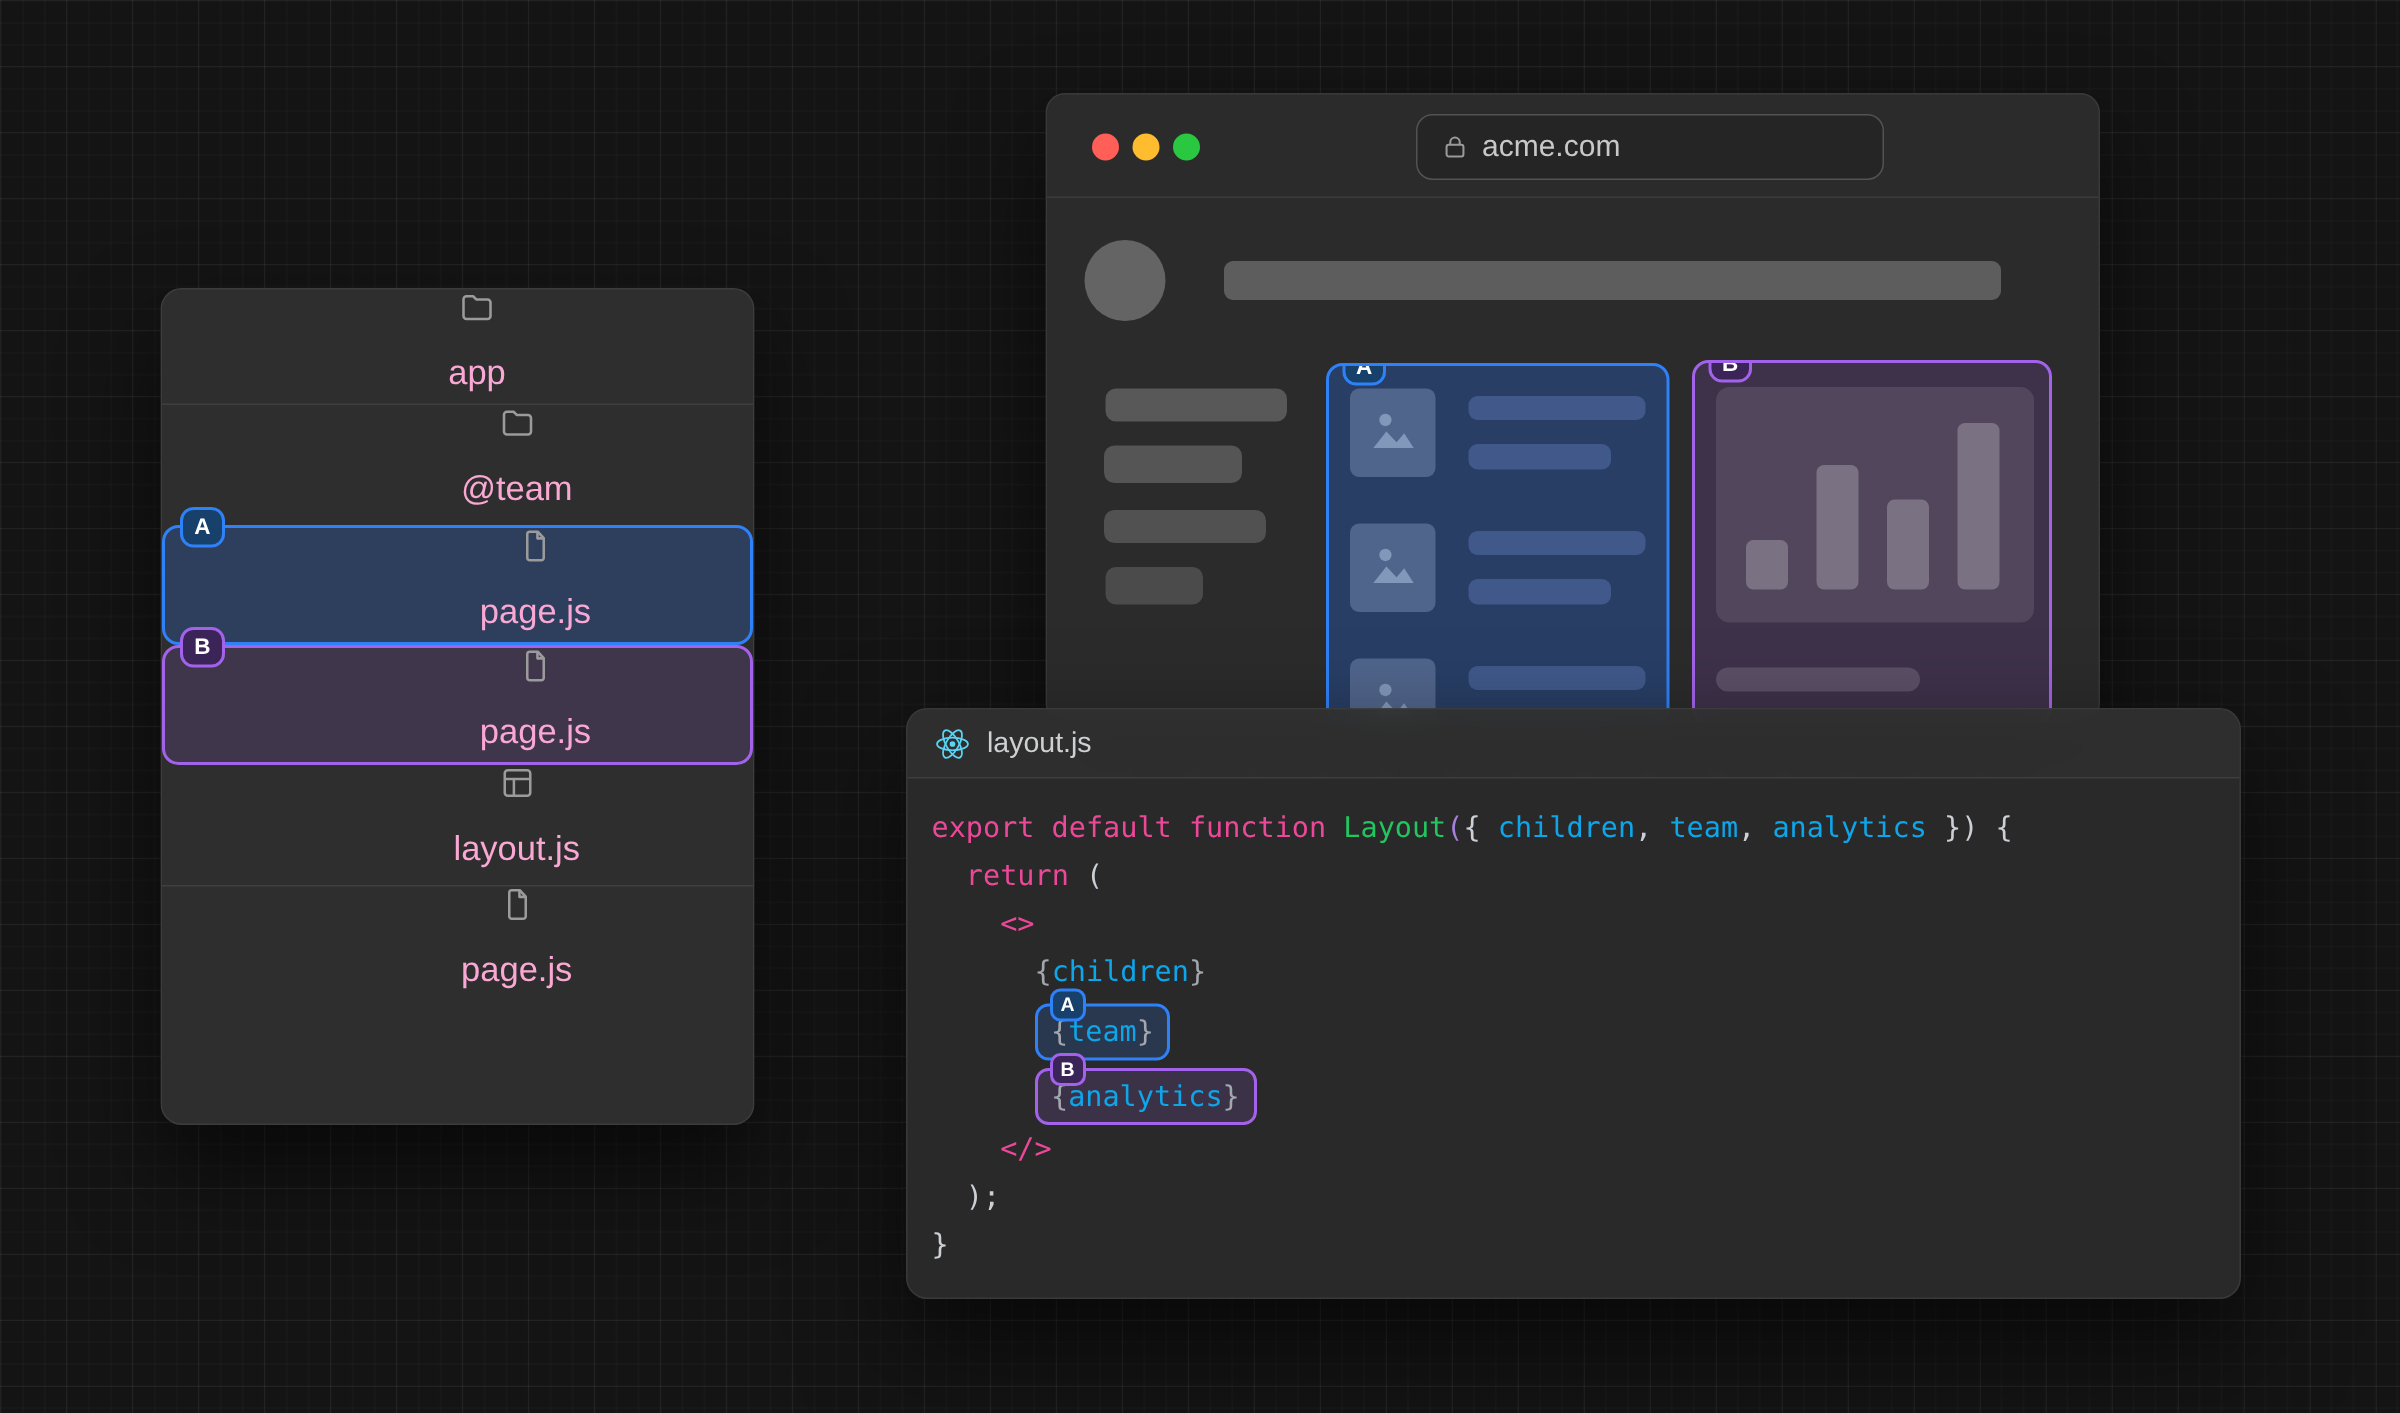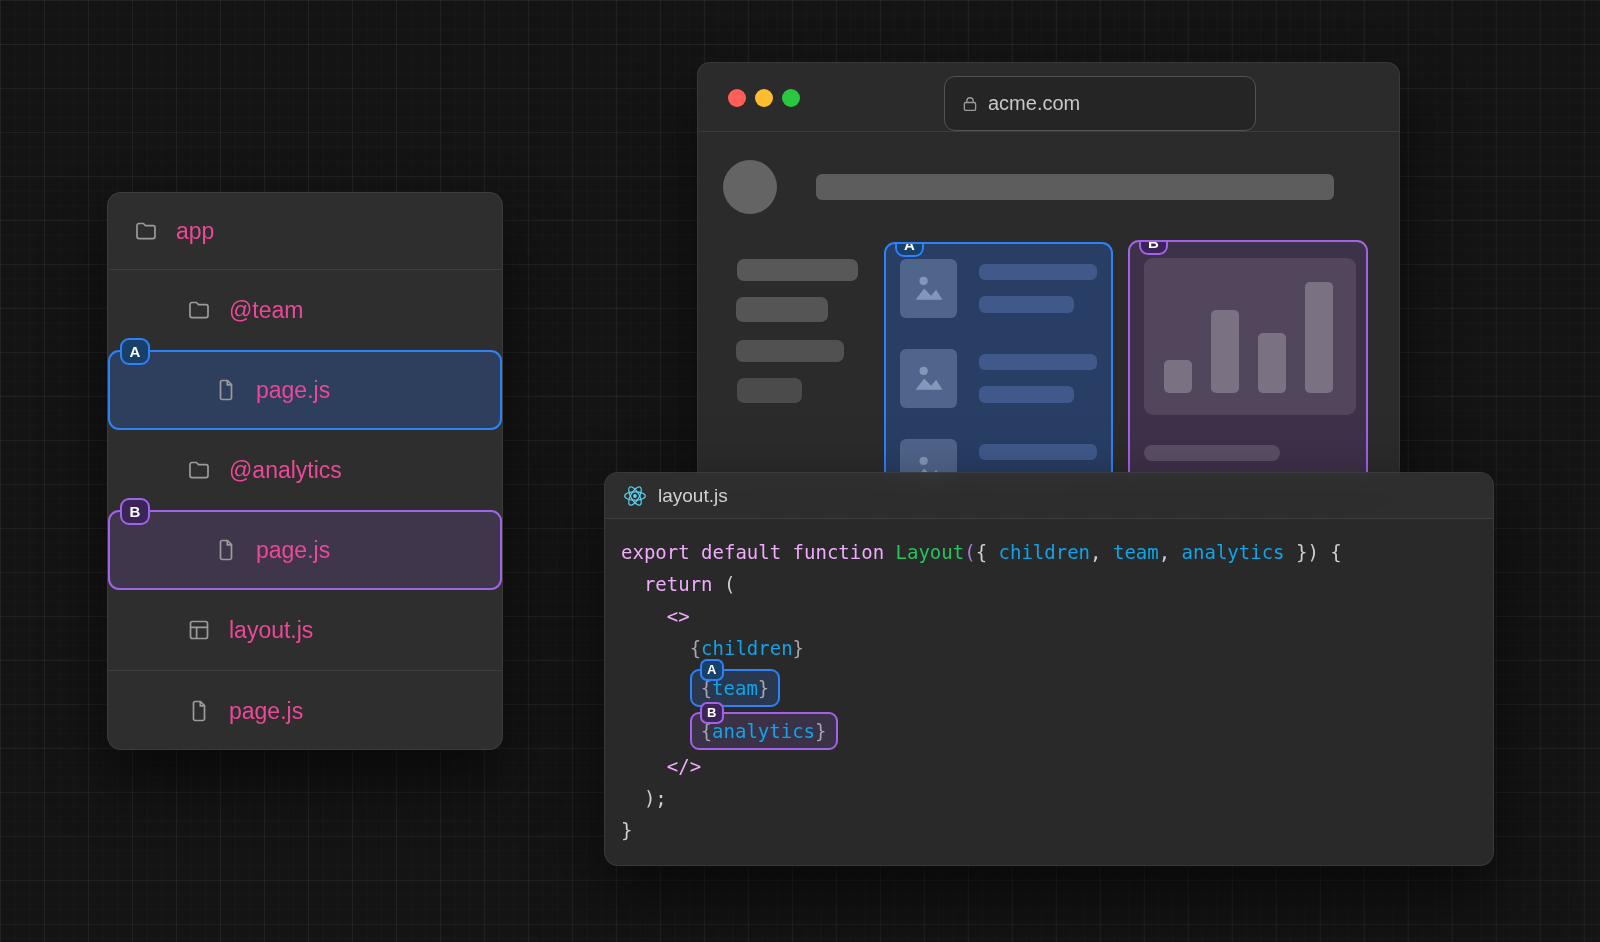--- a/index.html
+++ b/index.html
@@ -17,22 +17,22 @@
     background-size:44px 44px, 44px 44px, 14.66px 14.66px, 14.66px 14.66px;
   }
 
   
   .tree-panel{
     position:absolute; left:107px; top:192px; width:396px; height:558px;
     background:#2e2e2e; border:1px solid rgba(255,255,255,0.07);
     border-radius:14px; box-shadow:0 30px 60px rgba(0,0,0,0.55);
   }
   .tree-list{ position:relative; width:100%; height:100%; }
-  .tree-row{ display:flex; align-items:center; height:80px; color:#ec4899;
-    font-size:23px; gap:18px; }
+  .tree-row{ display:flex; align-items:center; height:80px; color:#f9a8d4;
+    font-size:23px; gap:18px;flex-direction:column; }
   .tree-row .icn{ display:inline-flex; width:24px; height:24px; color:#9b9b9b; flex:0 0 auto; }
   .tree-row .icn svg{ width:24px; height:24px; }
   .ind-0{ padding-left:26px; height:76px; }
   .ind-1{ padding-left:79px; }
   .ind-2{ padding-left:104px; }
   .tree-divider{ height:1px; background:rgba(255,255,255,0.08); }
   .hl-box{ position:relative; height:80px; border-radius:11px; }
   .hl-box .tree-row{ height:100%; }
   .hl-blue{ border:2.5px solid #2f81f7; background:rgba(47,112,230,0.26); }
   .hl-purple{ border:2.5px solid #a362ea; background:rgba(163,98,234,0.16); }
@@ -48,21 +48,21 @@
   
   .browser{
     position:absolute; left:697px; top:62px; width:703px; height:420px;
     background:#2b2b2b; border:1px solid rgba(255,255,255,0.07);
     border-radius:13px; box-shadow:0 30px 60px rgba(0,0,0,0.55); overflow:hidden;
   }
   .browser-header{ position:relative; height:69px; border-bottom:1px solid rgba(255,255,255,0.08); }
   .lights{ position:absolute; left:30px; top:26px; display:flex; gap:9px; }
   .light{ width:18px; height:18px; border-radius:50%; }
   .urlbar{
-    position:absolute; left:246px; top:13px; width:312px; height:55px;
+    position:absolute; left:246px; top:13px; width:312px; height:44px;
     border:1.5px solid #525252; border-radius:11px; background:rgba(0,0,0,0.12);
     display:flex; align-items:center; gap:9px; padding:0 16px;
     color:#c8c8c8; font-size:20px;
   }
   .urlbar .icn{ display:inline-flex; width:18px; height:18px; color:#9a9a9a; }
   .urlbar .icn svg{ width:18px; height:18px; }
 
   .avatar{ position:absolute; left:25px; top:97px; width:54px; height:54px;
     border-radius:50%; background:#646464; }
   .navbar{ position:absolute; left:118px; top:111px; width:518px; height:26px;
@@ -102,21 +102,21 @@
   .code-header{ height:46px; display:flex; align-items:center; gap:11px; padding-left:18px;
     background:rgba(255,255,255,0.025); border-bottom:1px solid rgba(255,255,255,0.08);
     color:#cfd0d2; font-size:19px; }
   .code-header .icn{ display:inline-flex; width:24px; height:24px; color:#5bd3f3; }
   .code-header .icn svg{ width:24px; height:24px; }
 
   .code-body{ padding:17px 0 0 16px; font-family:"DejaVu Sans Mono", monospace;
     font-size:19px; line-height:32px; white-space:pre; color:#ccd0d6; }
   .code-line{ height:32px; }
   .code-line.has-pill{ height:43px; display:flex; align-items:flex-end; }
-  .tok-k{ color:#f0abfc; }
+  .tok-k{ color:#ec4899; }
   .tok-f{ color:#22c55e; }
   .tok-pr{ color:#a77fdc; }
   .tok-o{ color:#0ea5e9; }
   .tok-p{ color:#ccd0d6; }
   .tok-b{ color:#a2a7ae; }
 
   .code-pill{ position:relative; display:inline-block; border-radius:9px; padding:1px 9px; }
   .pill-blue{ border:2.5px solid #2f81f7; background:rgba(47,129,247,0.18); }
   .pill-purple{ border:2.5px solid #a362ea; background:rgba(163,98,234,0.16); }
   .badge-sm{ width:24px !important; height:22px !important; border-radius:7px !important;
@@ -151,28 +151,20 @@
           <span class="badge badge-blue">A</span>
           <div class="tree-row ind-2">
             <span class="icn">
               <svg viewBox="0 0 24 24" fill="none" stroke="currentColor" stroke-width="1.7" stroke-linejoin="round">
                 <path d="M6.5 4.2A1.7 1.7 0 0 1 8.2 2.5h5.3l4 4.2v13.1a1.7 1.7 0 0 1-1.7 1.7H8.2a1.7 1.7 0 0 1-1.7-1.7z"></path>
                 <path d="M13.3 2.7v4.2h4.1"></path>
               </svg>
             </span>
             <span class="tree-label">page.js</span>
           </div>
-        </div>
-        <div class="tree-row ind-1">
-          <span class="icn">
-            <svg viewBox="0 0 24 24" fill="none" stroke="currentColor" stroke-width="1.7" stroke-linejoin="round">
-              <path d="M3 6.5a2 2 0 0 1 2-2h4.4l2.1 2.1H19a2 2 0 0 1 2 2v9a2 2 0 0 1-2 2H5a2 2 0 0 1-2-2z"></path>
-            </svg>
-          </span>
-          <span class="tree-label">@analytics</span>
         </div>
         <div class="hl-box hl-purple">
           <span class="badge badge-purple">B</span>
           <div class="tree-row ind-2">
             <span class="icn">
               <svg viewBox="0 0 24 24" fill="none" stroke="currentColor" stroke-width="1.7" stroke-linejoin="round">
                 <path d="M6.5 4.2A1.7 1.7 0 0 1 8.2 2.5h5.3l4 4.2v13.1a1.7 1.7 0 0 1-1.7 1.7H8.2a1.7 1.7 0 0 1-1.7-1.7z"></path>
                 <path d="M13.3 2.7v4.2h4.1"></path>
               </svg>
             </span>

